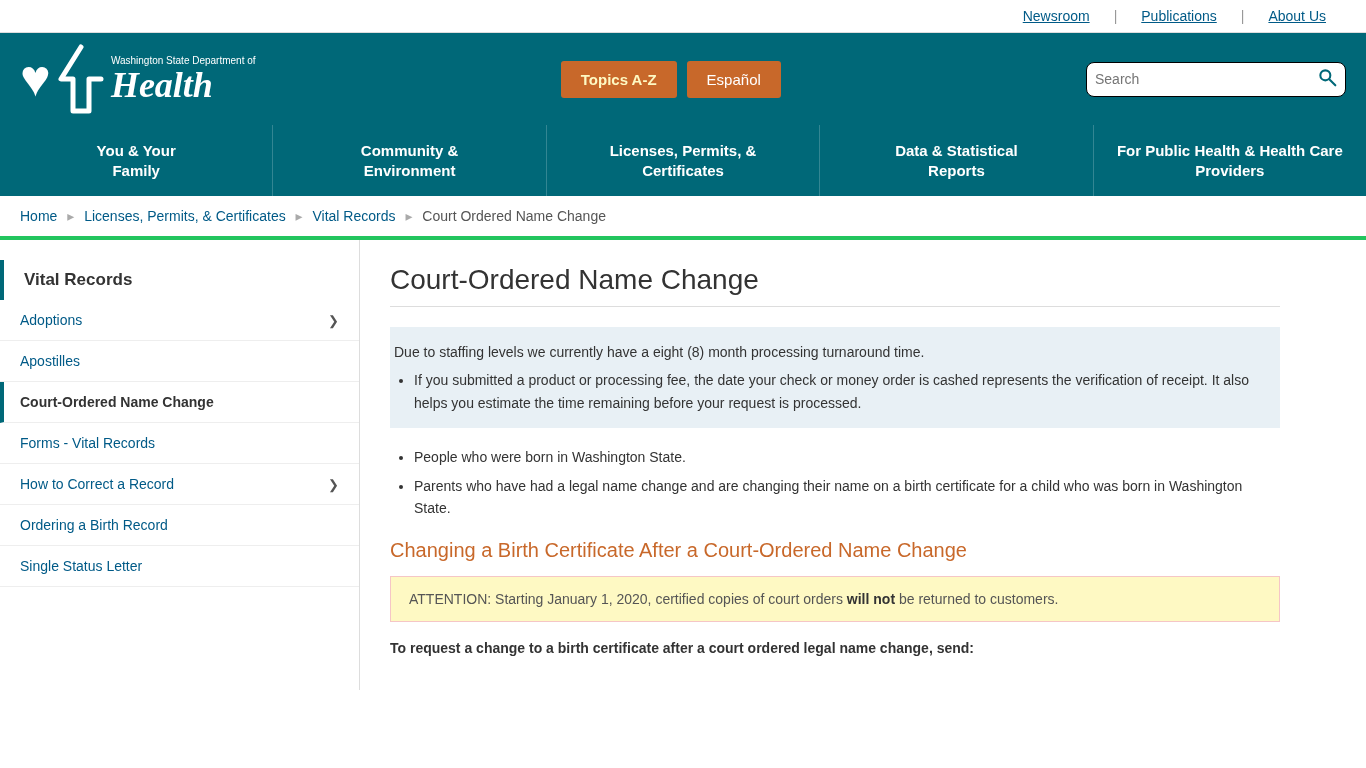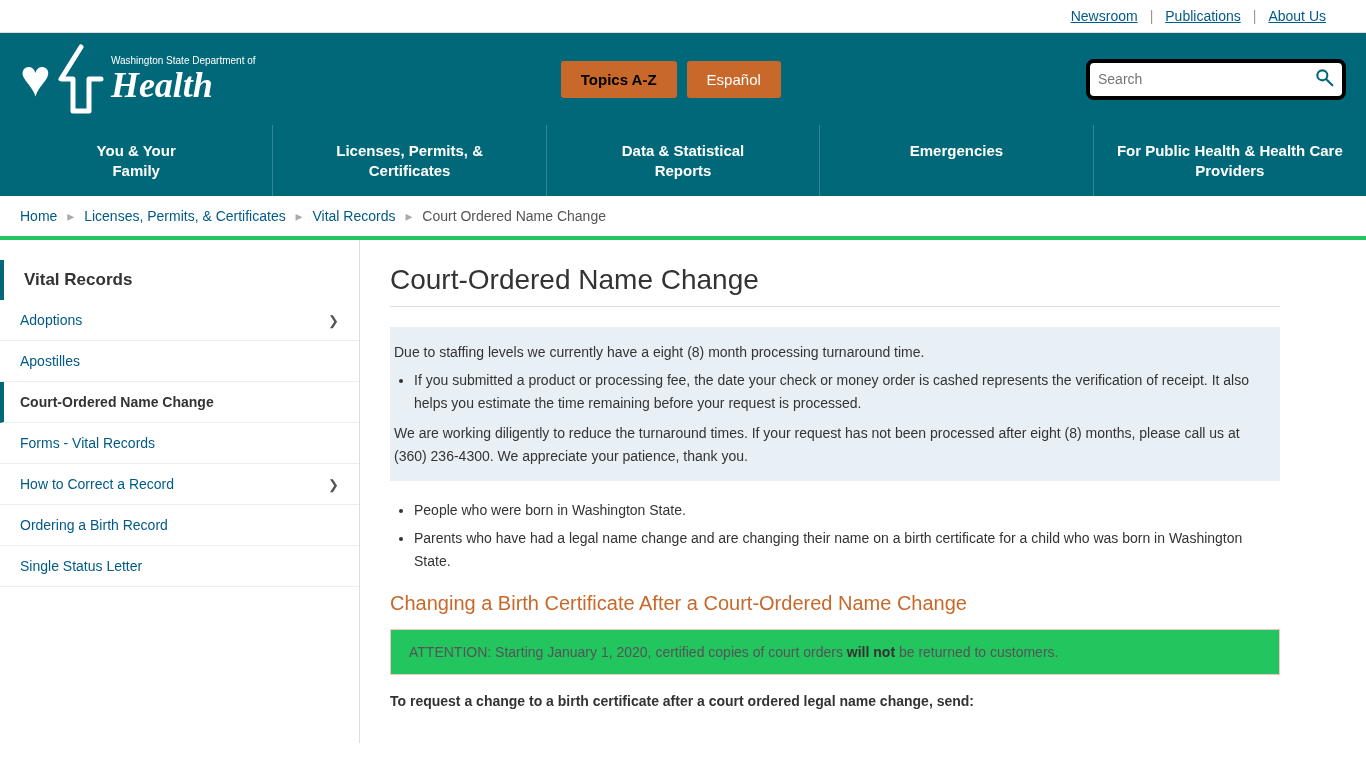--- a/index.html
+++ b/index.html
@@ -10,21 +10,21 @@
       background: #fff;
       display: flex;
       justify-content: space-between;
       align-items: center;
       padding: 8px 20px 8px 20px;
       border-bottom: 1px solid #ddd;
     }
     .top-links {
       display: flex;
       align-items: center;
-      gap: 12px;
+      gap: 24px;
       font-size: 14px;
       margin-left: auto;
       margin-right: 20px;
     }
     .top-links a {
       color: #005a87;
       text-decoration: underline;
       cursor: pointer;
     }
     .top-links .sep { color: #999; }
@@ -37,21 +37,21 @@
       padding: 10px 20px;
       justify-content: space-between;
     }
 
     .header-center {
       display: flex;
       gap: 10px;
     }
     .btn-topics {
       background: #c8682a;
-      color: #000000;
+      color: #fef9c3;
       border: none;
       padding: 10px 20px;
       font-size: 15px;
       font-weight: bold;
       border-radius: 3px;
       cursor: pointer;
     }
     .btn-espanol {
       background: #c8682a;
       color: #fff;
@@ -60,21 +60,21 @@
       font-size: 15px;
       font-weight: normal;
       border-radius: 3px;
       cursor: pointer;
     }
 
     .search-area {
       display: flex;
       align-items: center;
       background: #fff;
-      border: 4px solid #000000;
+      border: 1px solid #000000;
       border-radius: 8px;
       padding: 4px 8px;
       width: 260px;
     }
     .search-area input {
       border: none;
       outline: none;
       font-size: 14px;
       flex: 1;
       color: #999;
@@ -199,21 +199,21 @@
     .bullet-list li { margin-bottom: 6px; }
 
     .section-heading {
       font-size: 20px;
       color: #c8682a;
       font-weight: normal;
       margin: 20px 0 14px 0;
     }
 
     .attention-box {
-      background: #22c55e;
+      background: #fef9c3;
       border: 1px solid #f5c6c6;
       padding: 14px 18px;
       font-size: 14px;
       margin-bottom: 18px;
       color: #555;
     }
     .attention-box strong { color: #333; }
 
     .request-text {
       font-size: 14px;
@@ -291,23 +291,23 @@
       <svg width="20" height="20" viewBox="0 0 24 24" fill="none" stroke="#006878" stroke-width="2.5" stroke-linecap="round">
         <circle cx="10" cy="10" r="6"></circle>
         <line x1="15" y1="15" x2="22" y2="22"></line>
       </svg>
     </button>
   </div>
 </div>
 
 <nav class="main-nav">
   <div class="nav-item">You &amp; Your<br>Family</div>
+  <div class="nav-item">Community &amp;<br>Environment</div>
   <div class="nav-item">Licenses, Permits, &amp;<br>Certificates</div>
   <div class="nav-item">Data &amp; Statistical<br>Reports</div>
-  <div class="nav-item">Emergencies</div>
   <div class="nav-item">For Public Health &amp; Health Care<br>Providers</div>
 </nav>
 
 <div class="breadcrumb">
   <a>Home</a>
   <span class="sep">▸</span>
   <a>Licenses, Permits, &amp; Certificates</a>
   <span class="sep">▸</span>
   <a>Vital Records</a>
   <span class="sep">▸</span>
@@ -345,21 +345,20 @@
   </aside>
 
   <main class="main-content">
     <h1 class="page-title">Court-Ordered Name Change</h1>
 
     <div class="info-box">
       <p>Due to staffing levels we currently have a eight (8) month processing turnaround time.</p>
       <ul>
         <li>If you submitted a product or processing fee, the date your check or money order is cashed represents the verification of receipt. It also helps you estimate the time remaining before your request is processed.</li>
       </ul>
-      <p style="margin-top:8px;">We are working diligently to reduce the turnaround times. If your request has not been processed after eight (8) months, please call us at (360) 236-4300. We appreciate your patience, thank you.</p>
     </div>
 
 
     <ul class="bullet-list">
       <li>People who were born in Washington State.</li>
       <li>Parents who have had a legal name change and are changing their name on a birth certificate for a child who was born in Washington State.</li>
     </ul>
 
     <h2 class="section-heading">Changing a Birth Certificate After a Court-Ordered Name Change</h2>
 

